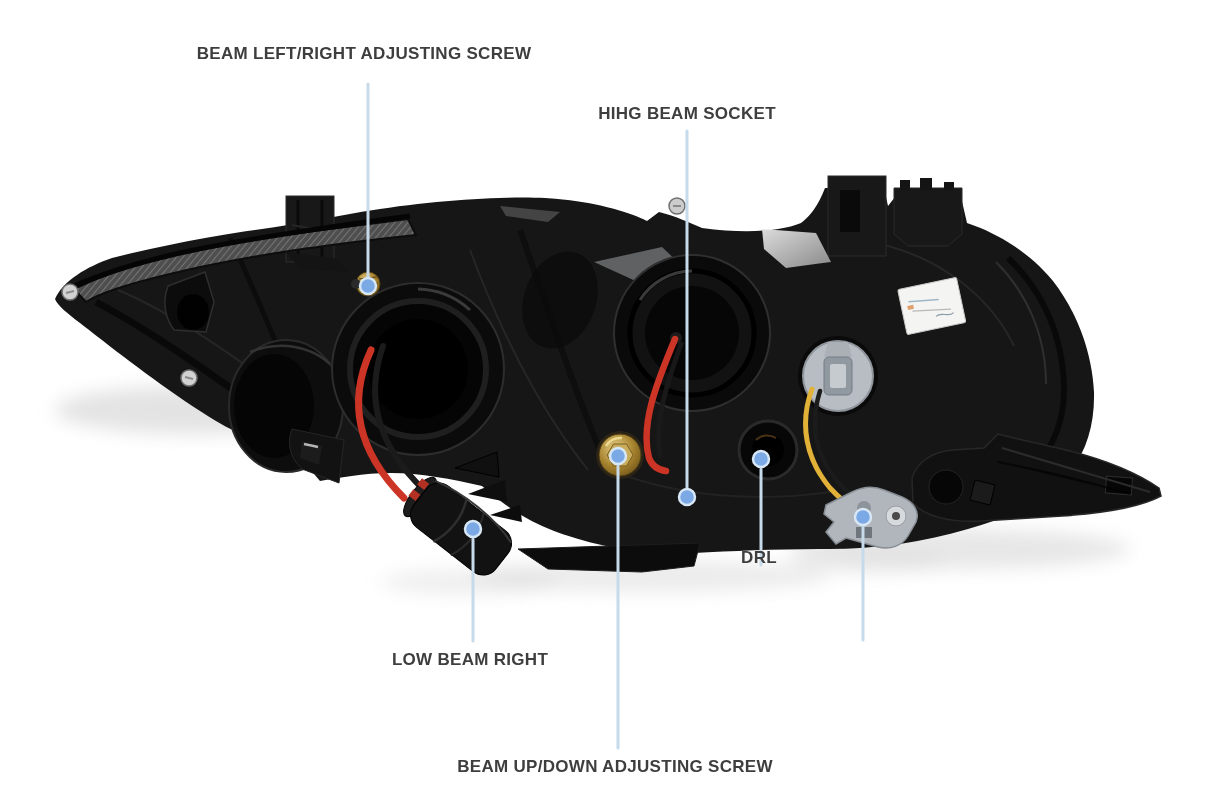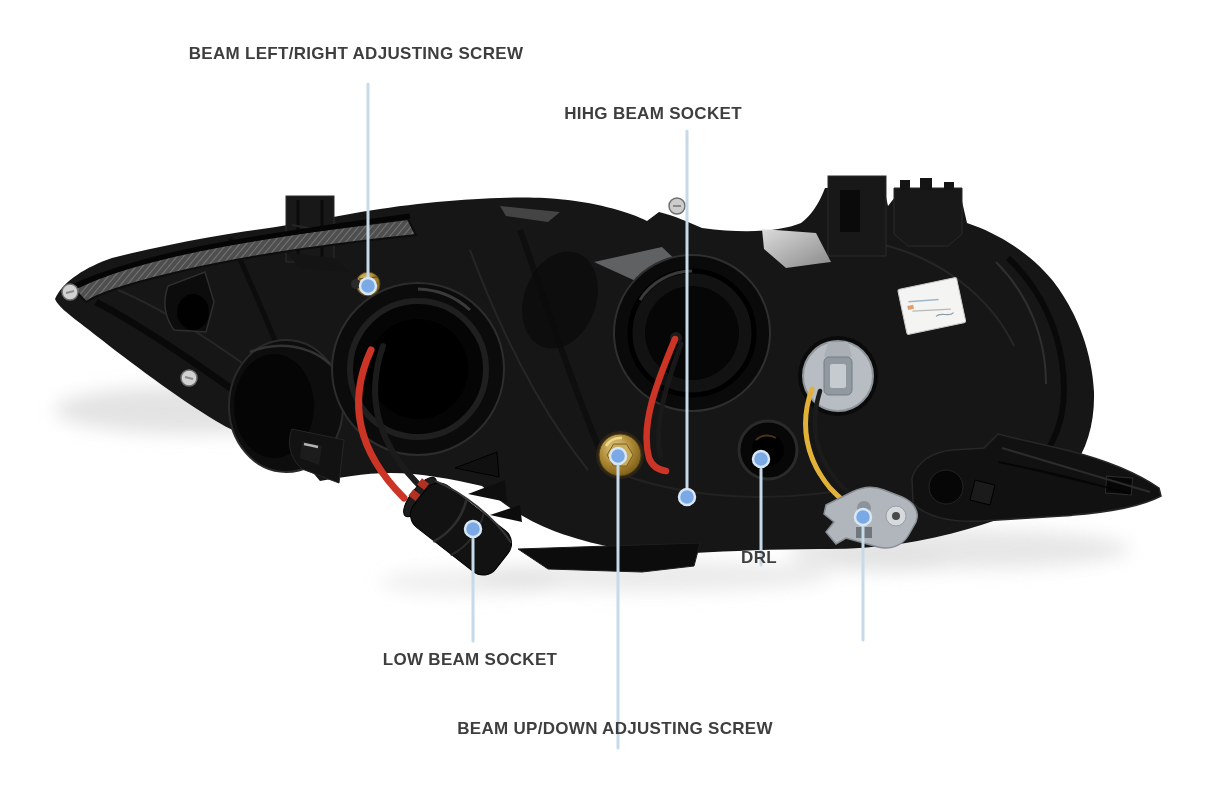--- a/index.html
+++ b/index.html
@@ -14,26 +14,26 @@
   .callout-label{
     position:absolute;
     transform:translateX(-50%);
     font-family:"Liberation Sans",sans-serif;
     font-weight:700;
     font-size:17px;
     letter-spacing:.3px;
     color:var(--label-text,#3e3e3e);
     white-space:nowrap;
   }
-  #lbl-beam-lr{left:356px;top:44px;text-align:right;}
-  #lbl-high-beam{left:653px;top:104px;}
+  #lbl-beam-lr{left:364px;top:44px;text-align:right;}
+  #lbl-high-beam{left:687px;top:104px;}
   #lbl-drl{left:759px;top:548px;}
   #lbl-low-beam{left:470px;top:650px;}
   #lbl-turn{left:866px;top:649px;}
-  #lbl-beam-ud{left:615px;top:719px;}
+  #lbl-beam-ud{left:615px;top:757px;}
   .c-line{stroke:var(--callout-line,#c6daea);stroke-width:3;stroke-linecap:round;}
   .c-dot{fill:var(--callout-dot,#7aa9e6);stroke:#d8e7f5;stroke-width:2.5;}
   .wire-red{stroke:var(--wire-red,#cc3425);fill:none;stroke-linecap:round;}
   .wire-yellow{stroke:var(--wire-yellow,#e2b137);fill:none;stroke-linecap:round;}
   .wire-black{stroke:#1b1b1b;fill:none;stroke-linecap:round;}
 </style>
 </head>
 <body>
 
 <div class="stage">
@@ -277,15 +277,15 @@
     </g>
     <g>
       <circle class="c-dot" cx="618" cy="456" r="8"></circle>
       <line class="c-line" x1="618" y1="466" x2="618" y2="748"></line>
     </g>
   </svg>
 
   <div class="callout-label" id="lbl-beam-lr">BEAM LEFT/RIGHT ADJUSTING SCREW</div>
   <div class="callout-label" id="lbl-high-beam">HIHG BEAM SOCKET</div>
   <div class="callout-label" id="lbl-drl">DRL</div>
-  <div class="callout-label" id="lbl-low-beam">LOW BEAM SOCKET</div>
+  <div class="callout-label" id="lbl-low-beam">LOW BEAM RIGHT</div>
   <div class="callout-label" id="lbl-beam-ud">BEAM UP/DOWN ADJUSTING SCREW</div>
 </div>
 
 </body></html>

